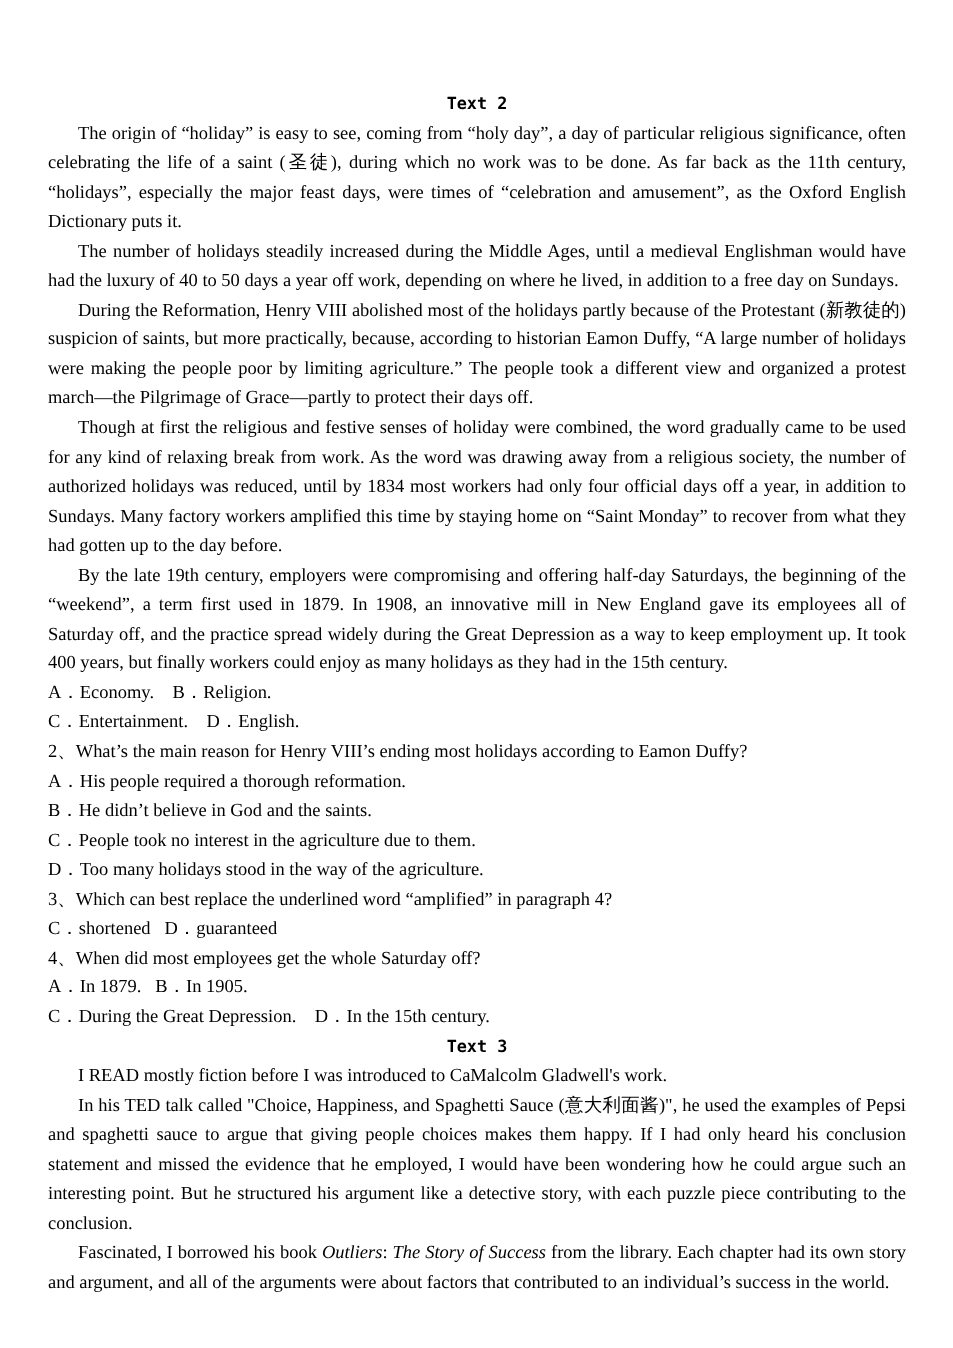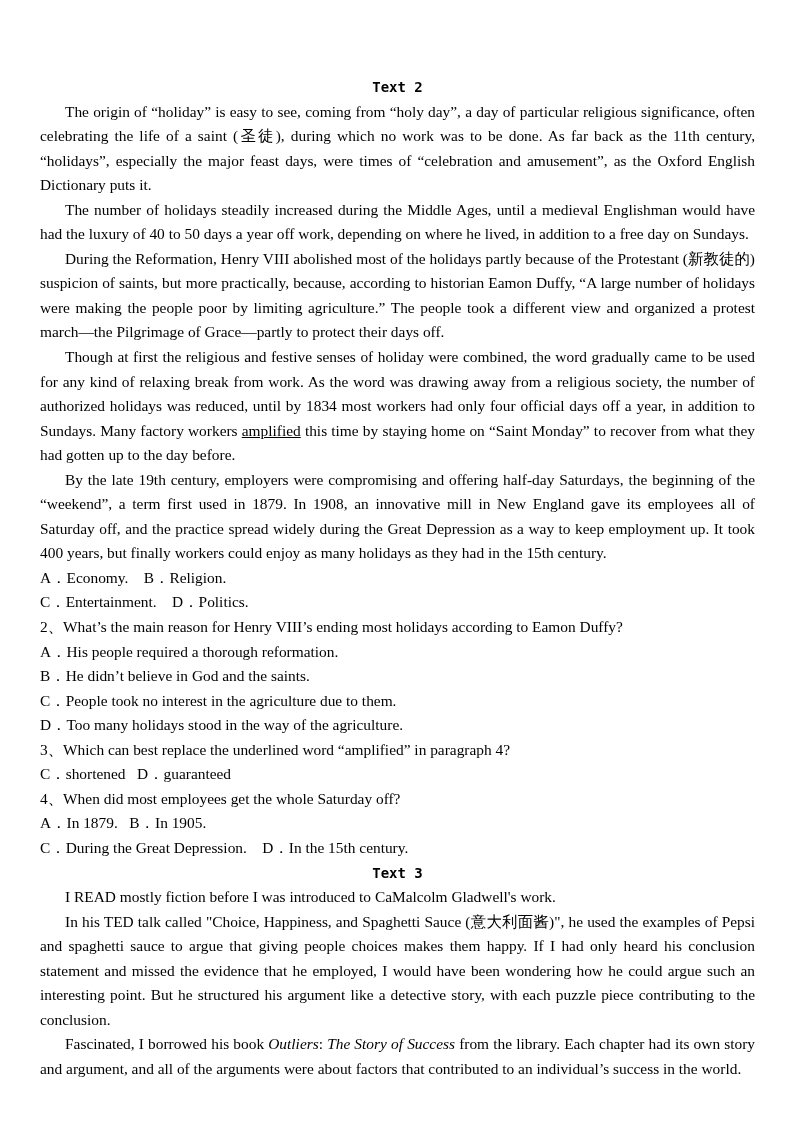--- a/index.html
+++ b/index.html
@@ -31,35 +31,35 @@
     font-weight: 700;
     font-size: 14px;
   }
   .para {
     text-align: justify;
     text-indent: 25px;
   }
   .line {
     white-space: pre-wrap;
   }
-  .u { text-decoration: underline; }
+  .u { }
   .i { font-style: italic; margin-top: 20px; }
 </style>
 </head>
 <body>
 
 <div class="page" style="background: rgb(255, 255, 255); color: rgb(0, 0, 0);">
     <div class="block heading"><span>Text 2</span></div>
     <div class="block para"><span>The origin of “holiday” is easy to see, coming from “holy day”, a day of particular religious significance, often celebrating the life of a saint (圣徒), during which no work was to be done. As far back as the 11th century, “holidays”, especially the major feast days, were times of “celebration and amusement”, as the Oxford English Dictionary puts it.</span></div>
     <div class="block para"><span>The number of holidays steadily increased during the Middle Ages, until a medieval Englishman would have had the luxury of 40 to 50 days a year off work, depending on where he lived, in addition to a free day on Sundays.</span></div>
     <div class="block para"><span>During the Reformation, Henry VIII abolished most of the holidays partly because of the Protestant (新教徒的) suspicion of saints, but more practically, because, according to historian Eamon Duffy, “A large number of holidays were making the people poor by limiting agriculture.” The people took a different view and organized a protest march—the Pilgrimage of Grace—partly to protect their days off.</span></div>
     <div class="block para"><span>Though at first the religious and festive senses of holiday were combined, the word gradually came to be used for any kind of relaxing break from work. As the word was drawing away from a religious society, the number of authorized holidays was reduced, until by 1834 most workers had only four official days off a year, in addition to Sundays. Many factory workers </span><span class="u">amplified</span><span> this time by staying home on “Saint Monday” to recover from what they had gotten up to the day before.</span></div>
     <div class="block para"><span>By the late 19th century, employers were compromising and offering half-day Saturdays, the beginning of the “weekend”, a term first used in 1879. In 1908, an innovative mill in New England gave its employees all of Saturday off, and the practice spread widely during the Great Depression as a way to keep employment up. It took 400 years, but finally workers could enjoy as many holidays as they had in the 15th century.</span></div>
     <div class="block line"><span>A．Economy.    B．Religion.</span></div>
-    <div class="block line"><span>C．Entertainment.    D．Politics.</span></div>
+    <div class="block line"><span>C．Entertainment.    D．English.</span></div>
     <div class="block line"><span>2、What’s the main reason for Henry VIII’s ending most holidays according to Eamon Duffy?</span></div>
     <div class="block line"><span>A．His people required a thorough reformation.</span></div>
     <div class="block line"><span>B．He didn’t believe in God and the saints.</span></div>
     <div class="block line"><span>C．People took no interest in the agriculture due to them.</span></div>
     <div class="block line"><span>D．Too many holidays stood in the way of the agriculture.</span></div>
     <div class="block line"><span>3、Which can best replace the underlined word “amplified” in paragraph 4?</span></div>
     <div class="block line"><span>C．shortened   D．guaranteed</span></div>
     <div class="block line"><span>4、When did most employees get the whole Saturday off?</span></div>
     <div class="block line"><span>A．In 1879.   B．In 1905.</span></div>
     <div class="block line"><span>C．During the Great Depression.    D．In the 15th century.</span></div>

